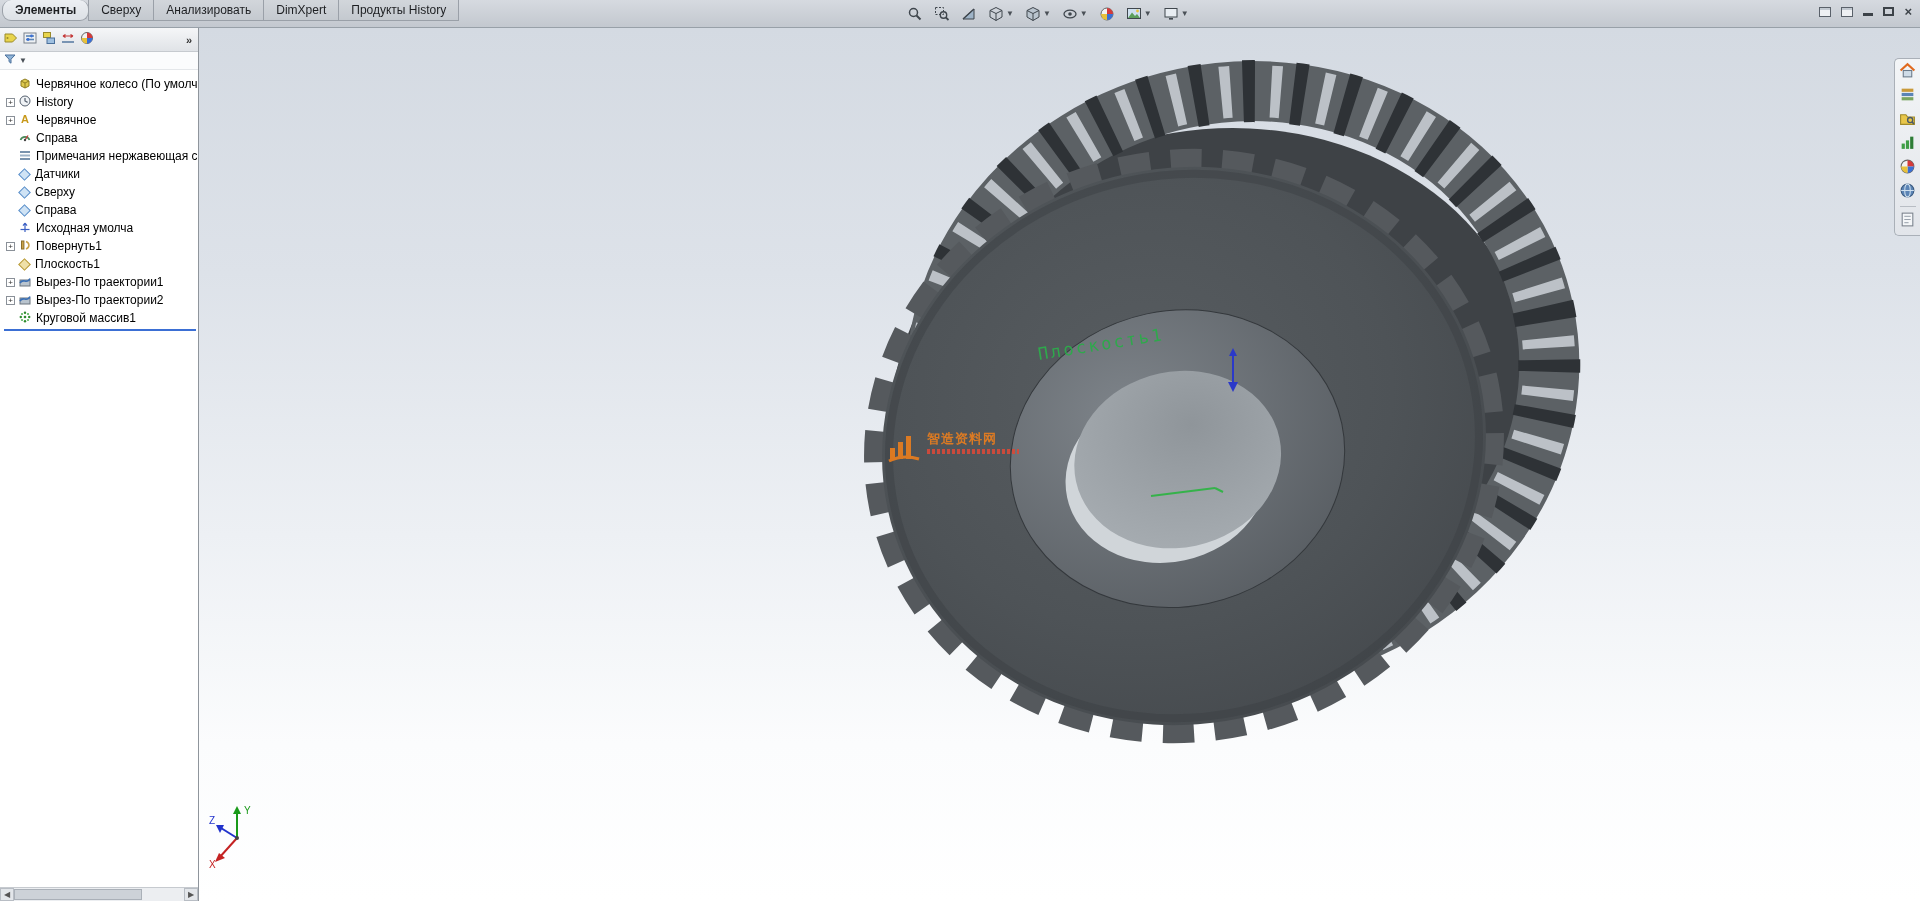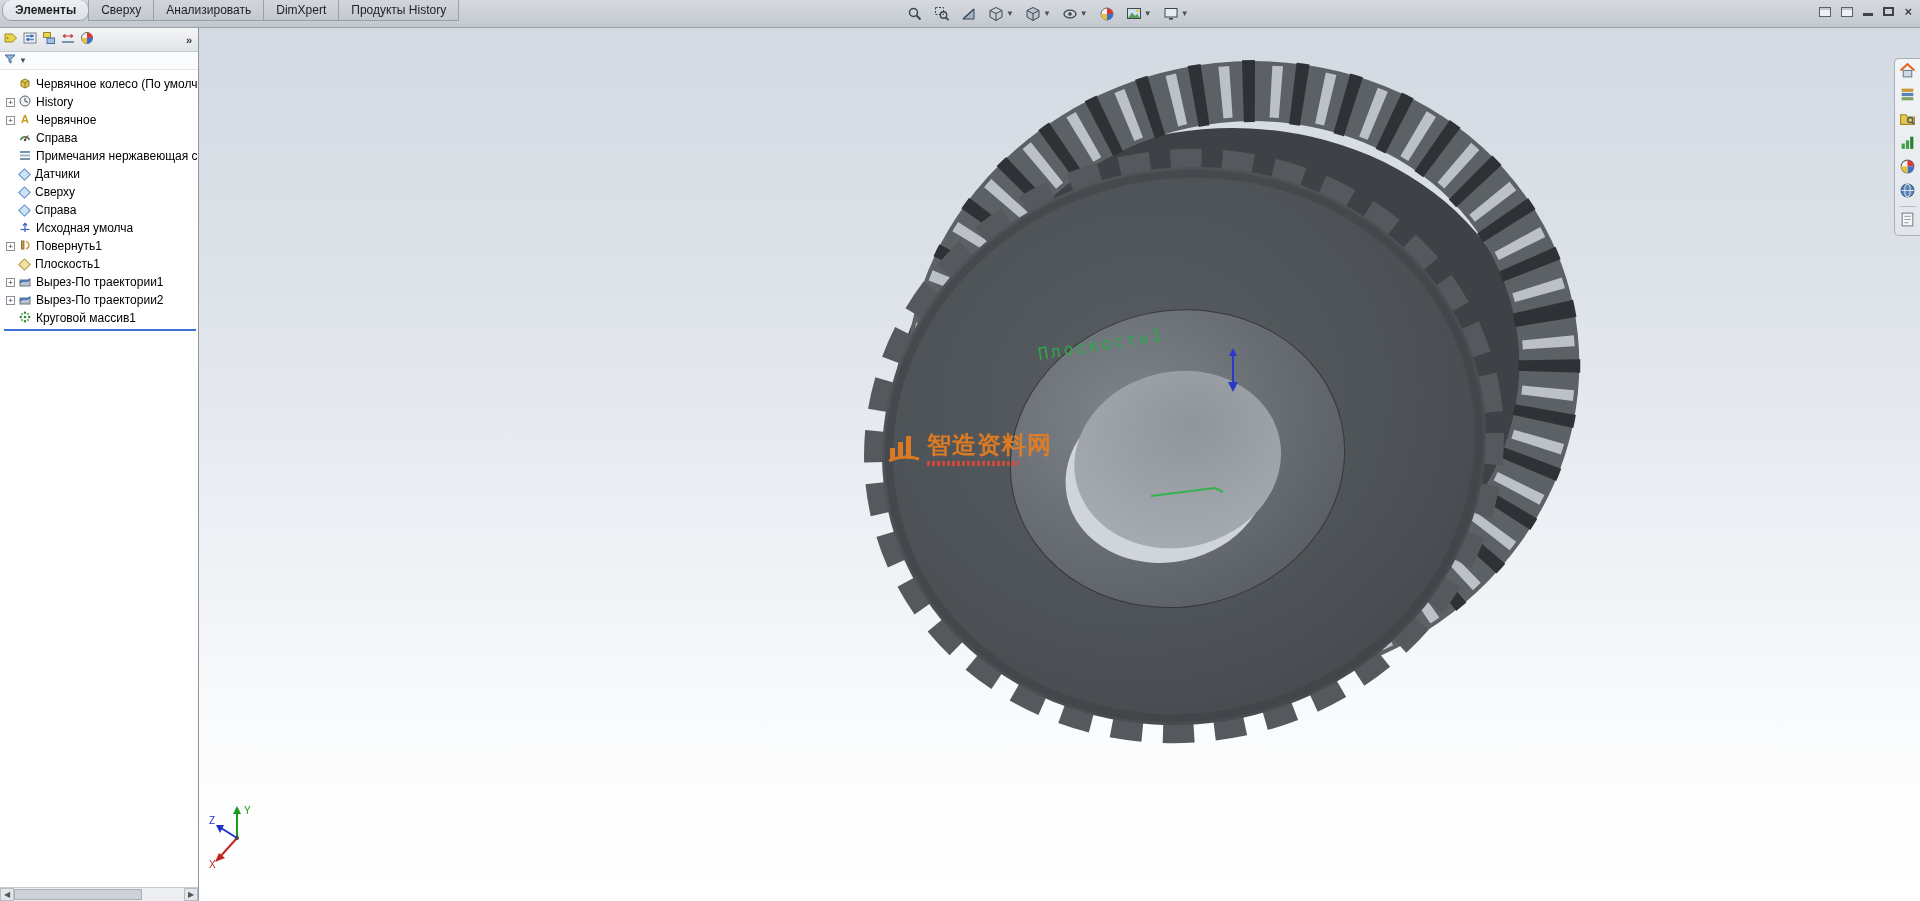--- a/index.html
+++ b/index.html
@@ -48,21 +48,21 @@
   .sc-btn { width:14px; background:#e3e6ea; border:1px solid #b8bdc4; color:#555; font-size:8px;
     display:flex; align-items:center; justify-content:center; }
   .sc-thumb { width:128px; background:#cdd2d8; border:1px solid #aab0b8; margin:1px 0; }
   .sc-track { flex:1; }
 
   
   .viewport { position:absolute; left:199px; top:28px; right:0; bottom:0;
     background:linear-gradient(180deg,#d4dae2 0%, #dde2e9 28%, #edf0f4 58%, #fbfcfd 82%, #ffffff 100%); }
   .scene { position:absolute; left:0; top:0; }
   .watermark { position:absolute; left:688px; top:404px; display:flex; align-items:flex-start; gap:6px; opacity:.92; }
-  .wm-title { color:#e87e1f; font-size:24px; font-weight:bold; letter-spacing:1px; line-height:1.1; }
+  .wm-title { color:#e87e1f; font-size:13px; font-weight:bold; letter-spacing:1px; line-height:1.1; }
   .wm-sub { margin-top:3px; width:92px; height:5px;
     background:repeating-linear-gradient(90deg,#d64a3a 0 3px, transparent 3px 5px); }
   .triad { position:absolute; left:8px; top:772px; }
 
   
   .taskpane { position:absolute; right:0; top:58px; width:26px; padding:3px 0 4px;
     background:linear-gradient(180deg,#f3f5f7,#e2e5ea); border:1px solid #aab0b8; border-right:none;
     border-radius:5px 0 0 5px; display:flex; flex-direction:column; align-items:center; gap:4px; }
   .tp-sep { width:16px; height:1px; background:#b8bdc4; }
 </style>

